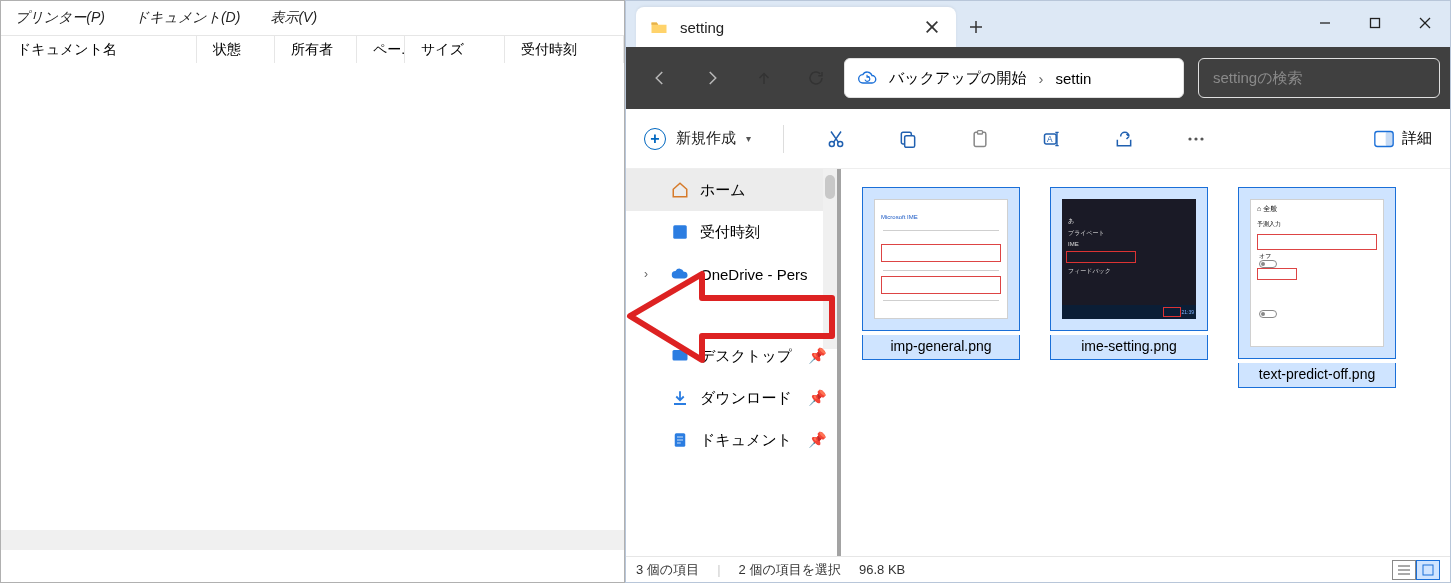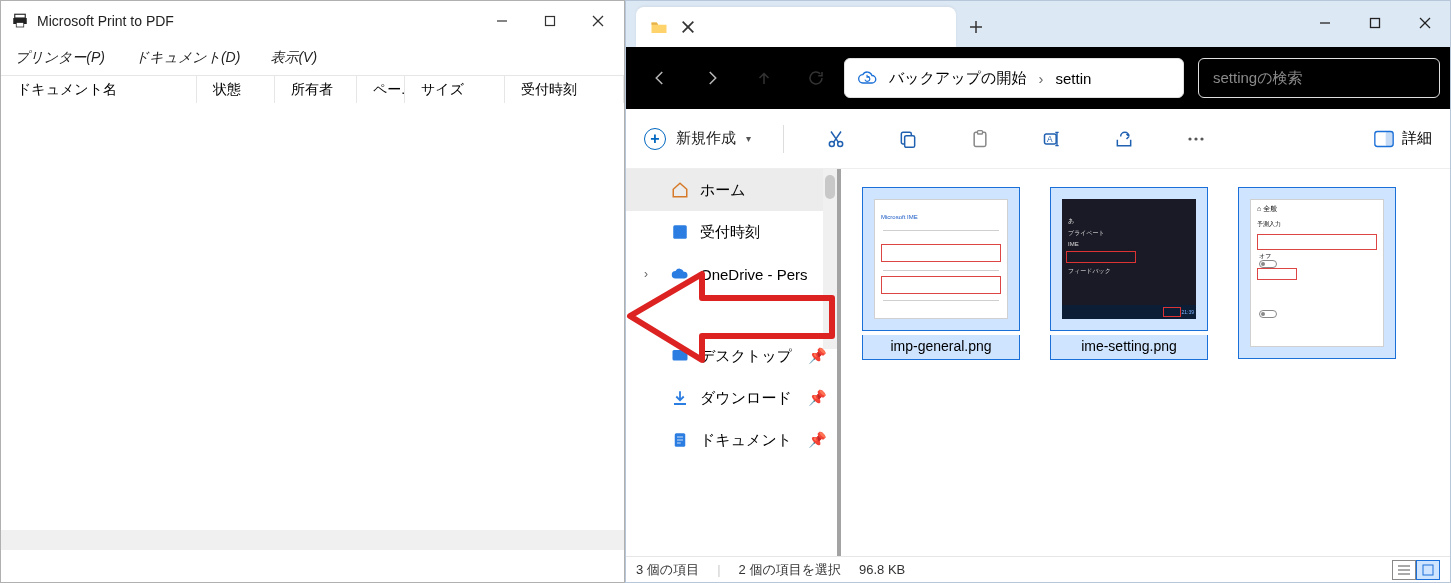--- a/index.html
+++ b/index.html
@@ -29,21 +29,21 @@
     .exp-titlebar { height:46px; display:flex; align-items:flex-start; }
     .exp-tab { display:flex; align-items:center; background:#fff; height:40px; margin-top:6px; margin-left:10px; border-radius:8px 8px 0 0; padding:0 16px 0 14px; min-width:320px; box-shadow:0 -1px 3px rgba(0,0,0,0.06); }
     .folder-icon { width:18px; height:18px; margin-right:12px; }
     .tab-title { font-size:15px; color:#222; flex:1; }
     .tab-close { width:16px; height:16px; color:#444; }
     .newtab { width:40px; display:flex; align-items:center; justify-content:center; margin-top:6px; height:40px; color:#333; }
     .exp-titlebar .spacer { flex:1; }
     .exp-winbtn { width:50px; height:44px; display:flex; align-items:center; justify-content:center; color:#333; }
     .exp-winbtn svg { width:12px; height:12px; }
 
-    .exp-addr { height:62px; background:#000000; display:flex; align-items:center; padding:0 10px; gap:4px; }
+    .exp-addr { height:62px; background:#404040; display:flex; align-items:center; padding:0 10px; gap:4px; }
     .nav-btn { width:48px; height:40px; display:flex; align-items:center; justify-content:center; color:#6a6a6a; border-radius:6px; }
     .nav-btn.disabled { color:#b8b8b8; }
     .addr-box { flex:0 0 340px; height:40px; background:#fff; border:1px solid #e0e0e0; border-radius:6px; display:flex; align-items:center; padding:0 12px; gap:12px; font-size:15px; }
     .addr-box .cloud { width:20px; height:20px; }
     .addr-box .chev { color:#666; }
     .search-box { flex:1; margin-left:10px; height:40px; border:1px solid #e0e0e0; border-radius:6px; display:flex; align-items:center; padding:0 14px; color:#8a8a8a; font-size:15px; overflow:hidden; }
 
     .exp-toolbar { height:60px; background:#fff; display:flex; align-items:center; padding:0 18px; gap:32px; border-bottom:1px solid #eee; }
     .newbtn { display:flex; align-items:center; gap:10px; font-size:15px; color:#222; }
     .newbtn .plus { width:22px; height:22px; border:1.5px solid #0067c0; border-radius:50%; display:flex; align-items:center; justify-content:center; color:#0067c0; font-weight:600; font-size:16px; }
@@ -93,45 +93,20 @@
     .view-tog div { width:24px; height:20px; border:1px solid #888; display:flex; align-items:center; justify-content:center; }
     .view-tog .sel { background:#cfe4ff; border-color:#1a6fd8; }
 
     
     .arrow-annot { position:absolute; left:622px; top:266px; pointer-events:none; }
   </style>
 </head>
 <body>
 
 <div class="print-win">
-  <div class="print-titlebar">
-    <svg class="printer-icon" viewBox="0 0 24 24">
-        <rect x="5" y="3" width="14" height="5" fill="none" stroke="#222" stroke-width="1.5"></rect>
-        <rect x="3" y="8" width="18" height="8" fill="#222"></rect>
-        <rect x="7" y="14" width="10" height="6" fill="#fff" stroke="#222"></rect>
-      </svg>
-    <span class="print-title">Microsoft Print to PDF</span>
-    <div class="spacer"></div>
-    <div class="win-btn">
-        <svg viewBox="0 0 12 12">
-          <line x1="1" y1="6" x2="11" y2="6" stroke="#333" stroke-width="1.2"></line>
-        </svg>
-      </div>
-    <div class="win-btn">
-        <svg viewBox="0 0 12 12">
-          <rect x="1.5" y="1.5" width="9" height="9" fill="none" stroke="#333" stroke-width="1.2"></rect>
-        </svg>
-      </div>
-    <div class="win-btn">
-        <svg viewBox="0 0 12 12">
-          <line x1="1" y1="1" x2="11" y2="11" stroke="#333" stroke-width="1.2"></line>
-          <line x1="11" y1="1" x2="1" y2="11" stroke="#333" stroke-width="1.2"></line>
-        </svg>
-      </div>
-  </div>
   <div class="print-menu">
     <span>プリンター(P)</span>
     <span>ドキュメント(D)</span>
     <span>表示(V)</span>
   </div>
   <div class="print-headers">
     <div class="col-doc">ドキュメント名</div>
     <div class="col-status">状態</div>
     <div class="col-owner">所有者</div>
     <div class="col-pages">ペー...</div>
@@ -146,20 +121,21 @@
 </div>
 
 <div class="explorer-win">
   <div class="exp-chrome">
     <div class="exp-titlebar">
       <div class="exp-tab">
         <svg class="folder-icon" viewBox="0 0 24 24">
             <path d="M2 6 L9 6 L11 9 L22 9 L22 20 L2 20 Z" fill="#ffd36b"></path>
             <path d="M2 6 L9 6 L11 9 L2 9 Z" fill="#e6b24a"></path>
           </svg>
+        <span class="tab-title">setting</span>
         <svg class="tab-close" viewBox="0 0 12 12">
             <line x1="2" y1="2" x2="10" y2="10" stroke="#333" stroke-width="1.3"></line>
             <line x1="10" y1="2" x2="2" y2="10" stroke="#333" stroke-width="1.3"></line>
           </svg>
       </div>
       <div class="newtab">
           <svg width="14" height="14" viewBox="0 0 14 14">
             <line x1="7" y1="1" x2="7" y2="13" stroke="#333" stroke-width="1.5"></line>
             <line x1="1" y1="7" x2="13" y2="7" stroke="#333" stroke-width="1.5"></line>
           </svg>
@@ -377,20 +353,21 @@
             <div class="thumb-inner thumb-pred" style="height:148px;">
           <div class="title">⌂ 全般</div>
           <div style="position:absolute; top:20px; left:6px; font-size:6px;">予測入力</div>
           <div class="red1"></div>
           <div style="position:absolute; top:52px; left:8px; font-size:6px;">オフ</div>
           <div class="tog" style="top:60px;"></div>
           <div class="red2"></div>
           <div class="tog" style="top:110px;"></div>
         </div>
           </div>
+        <div class="file-label" style="height:auto;">text-predict-off.png</div>
       </div>
     </div>
   </div>
 
   <div class="exp-status">
     <span>3 個の項目</span>
     <span style="color:#ccc;">|</span>
     <span>2 個の項目を選択</span>
     <span>96.8 KB</span>
     <div class="spacer"></div>

